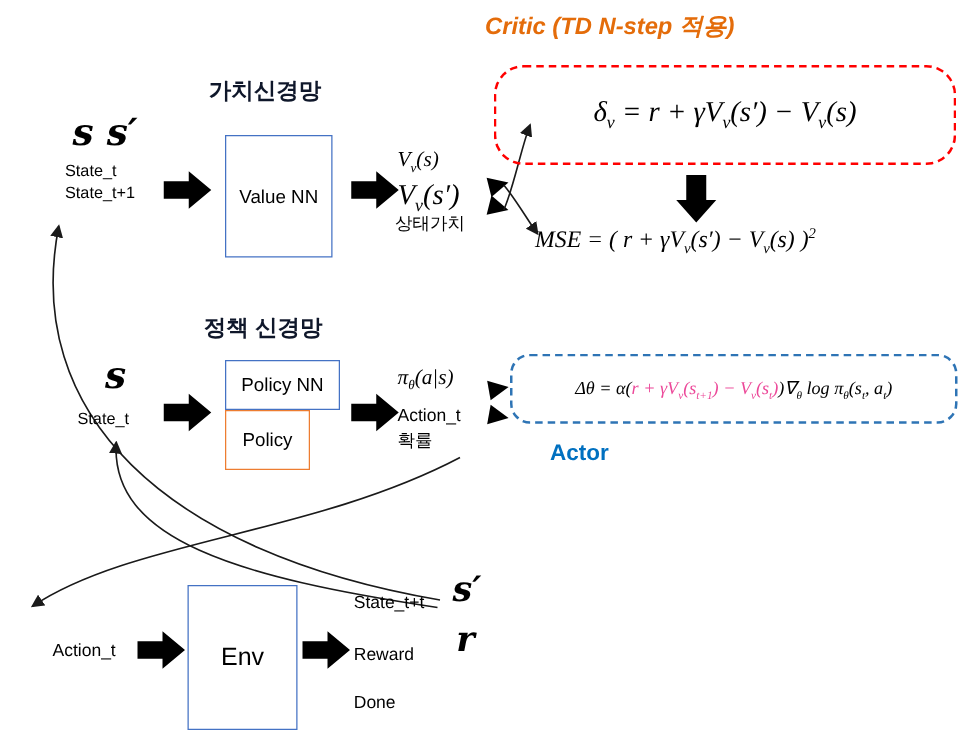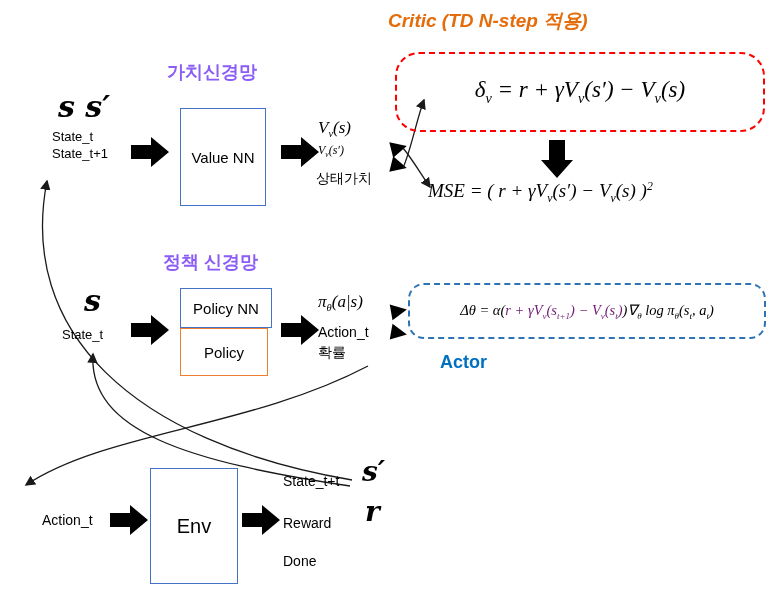--- a/index.html
+++ b/index.html
@@ -4,21 +4,21 @@
 <style>
   * { margin:0; padding:0; box-sizing:border-box; }
   html,body { background:#ffffff; }
   .canvas {
     position:relative; width:777px; height:589px; background:#ffffff;
     font-family:"Liberation Sans", sans-serif; color:#000; overflow:hidden;
   }
   .abs { position:absolute; z-index:2; }
   .svg-layer { position:absolute; left:0; top:0; width:777px; height:589px; z-index:1; pointer-events:none; }
   .critic-title { font-size:19px; font-weight:bold; color:#E46C0A; }
-  .section-title { font-size:18px; font-weight:bold; color:#8b5cf6; }
+  .section-title { font-size:18px; font-weight:bold; color:#0f172a; }
   .actor-title { font-size:18px; font-weight:bold; color:#0070C0; }
   .math { font-family:Liberation Serif, serif; font-style:italic; }
   .big-sym { font-family:"DejaVu Serif","Liberation Serif",serif; font-style:italic; font-weight:bold; font-size:30px; line-height:1; }
   .small-label { font-size:13px; line-height:17px; }
   .out-label { font-size:14px; }
   .nn-box {
     border:1.5px solid #4472C4; background:#fff;
     display:flex; align-items:center; justify-content:center; font-size:15px;
   }
   .orange-box { border:1.5px solid #ED7D31; background:#fff; display:flex; align-items:center; justify-content:center; font-size:15px; }
@@ -26,21 +26,21 @@
     border:2.5px dashed #FF0000; border-radius:24px;
     display:flex; align-items:center; justify-content:center;
   }
   .dashed-blue {
     border:2px dashed #2E74B5; border-radius:16px;
     display:flex; align-items:center; justify-content:center;
   }
   .delta-formula { font-size:23px; }
   .mse-formula { font-size:19px; }
   .update-formula { font-size:14.5px; white-space:nowrap; }
-  .red-part { color:#701a75; }
+  .red-part { color:#ec4899; }
   sub { font-size:62%; }
   sup { font-size:62%; }
   .env-label { font-size:20px; }
 </style>
 </head>
 <body>
 
 <div class="canvas">
 
   <svg class="svg-layer" viewBox="0 0 777 589">
@@ -85,33 +85,33 @@
   <div class="abs small-label" style="left:52px; top:128px;">
     <div>State_t</div>
     <div>State_t+1</div>
   </div>
 
   <div class="abs nn-box" style="left:180px; top:108px; width:86px; height:98px;">
     <span>Value NN</span>
   </div>
 
   <div class="abs math" style="left:318px; top:118px; font-size:17px;">V<sub>v</sub>(s)</div>
-  <div class="abs math" style="left:318px; top:143px; font-size:12px;">V<sub>v</sub>(s′)</div>
+  <div class="abs math" style="left:318px; top:143px; font-size:23px;">V<sub>v</sub>(s′)</div>
   <div class="abs out-label" style="left:316px; top:170px;">상태가치</div>
 
   <div class="abs section-title" style="left:163px; top:250px;">정책 신경망</div>
 
   <div class="abs big-sym" style="left:84px; top:286px;">s</div>
 
   <div class="abs small-label" style="left:62px; top:326px;">State_t</div>
 
   <div class="abs nn-box" style="left:180px; top:288px; width:92px; height:40px;">
     <span>Policy NN</span>
   </div>
-  <div class="abs orange-box" style="left:180px; top:328px; width:88px; height:48px;">
+  <div class="abs orange-box" style="left:180px; top:328px; width:68px; height:48px;">
     <span>Policy</span>
   </div>
 
   <div class="abs math" style="left:318px; top:292px; font-size:17px;">π<sub>θ</sub>(a|s)</div>
   <div class="abs out-label" style="left:318px; top:324px;">Action_t</div>
   <div class="abs out-label" style="left:318px; top:344px;">확률</div>
 
   <div class="abs dashed-blue" style="left:408px; top:283px; width:358px; height:56px;">
     <div class="math update-formula">Δθ = α(<span class="red-part">r + γV<sub>v</sub>(s<sub>t+1</sub>) − V<sub>v</sub>(s<sub>t</sub>)</span>)∇<sub>θ</sub> log π<sub>θ</sub>(s<sub>t</sub>, a<sub>t</sub>)</div>
   </div>

